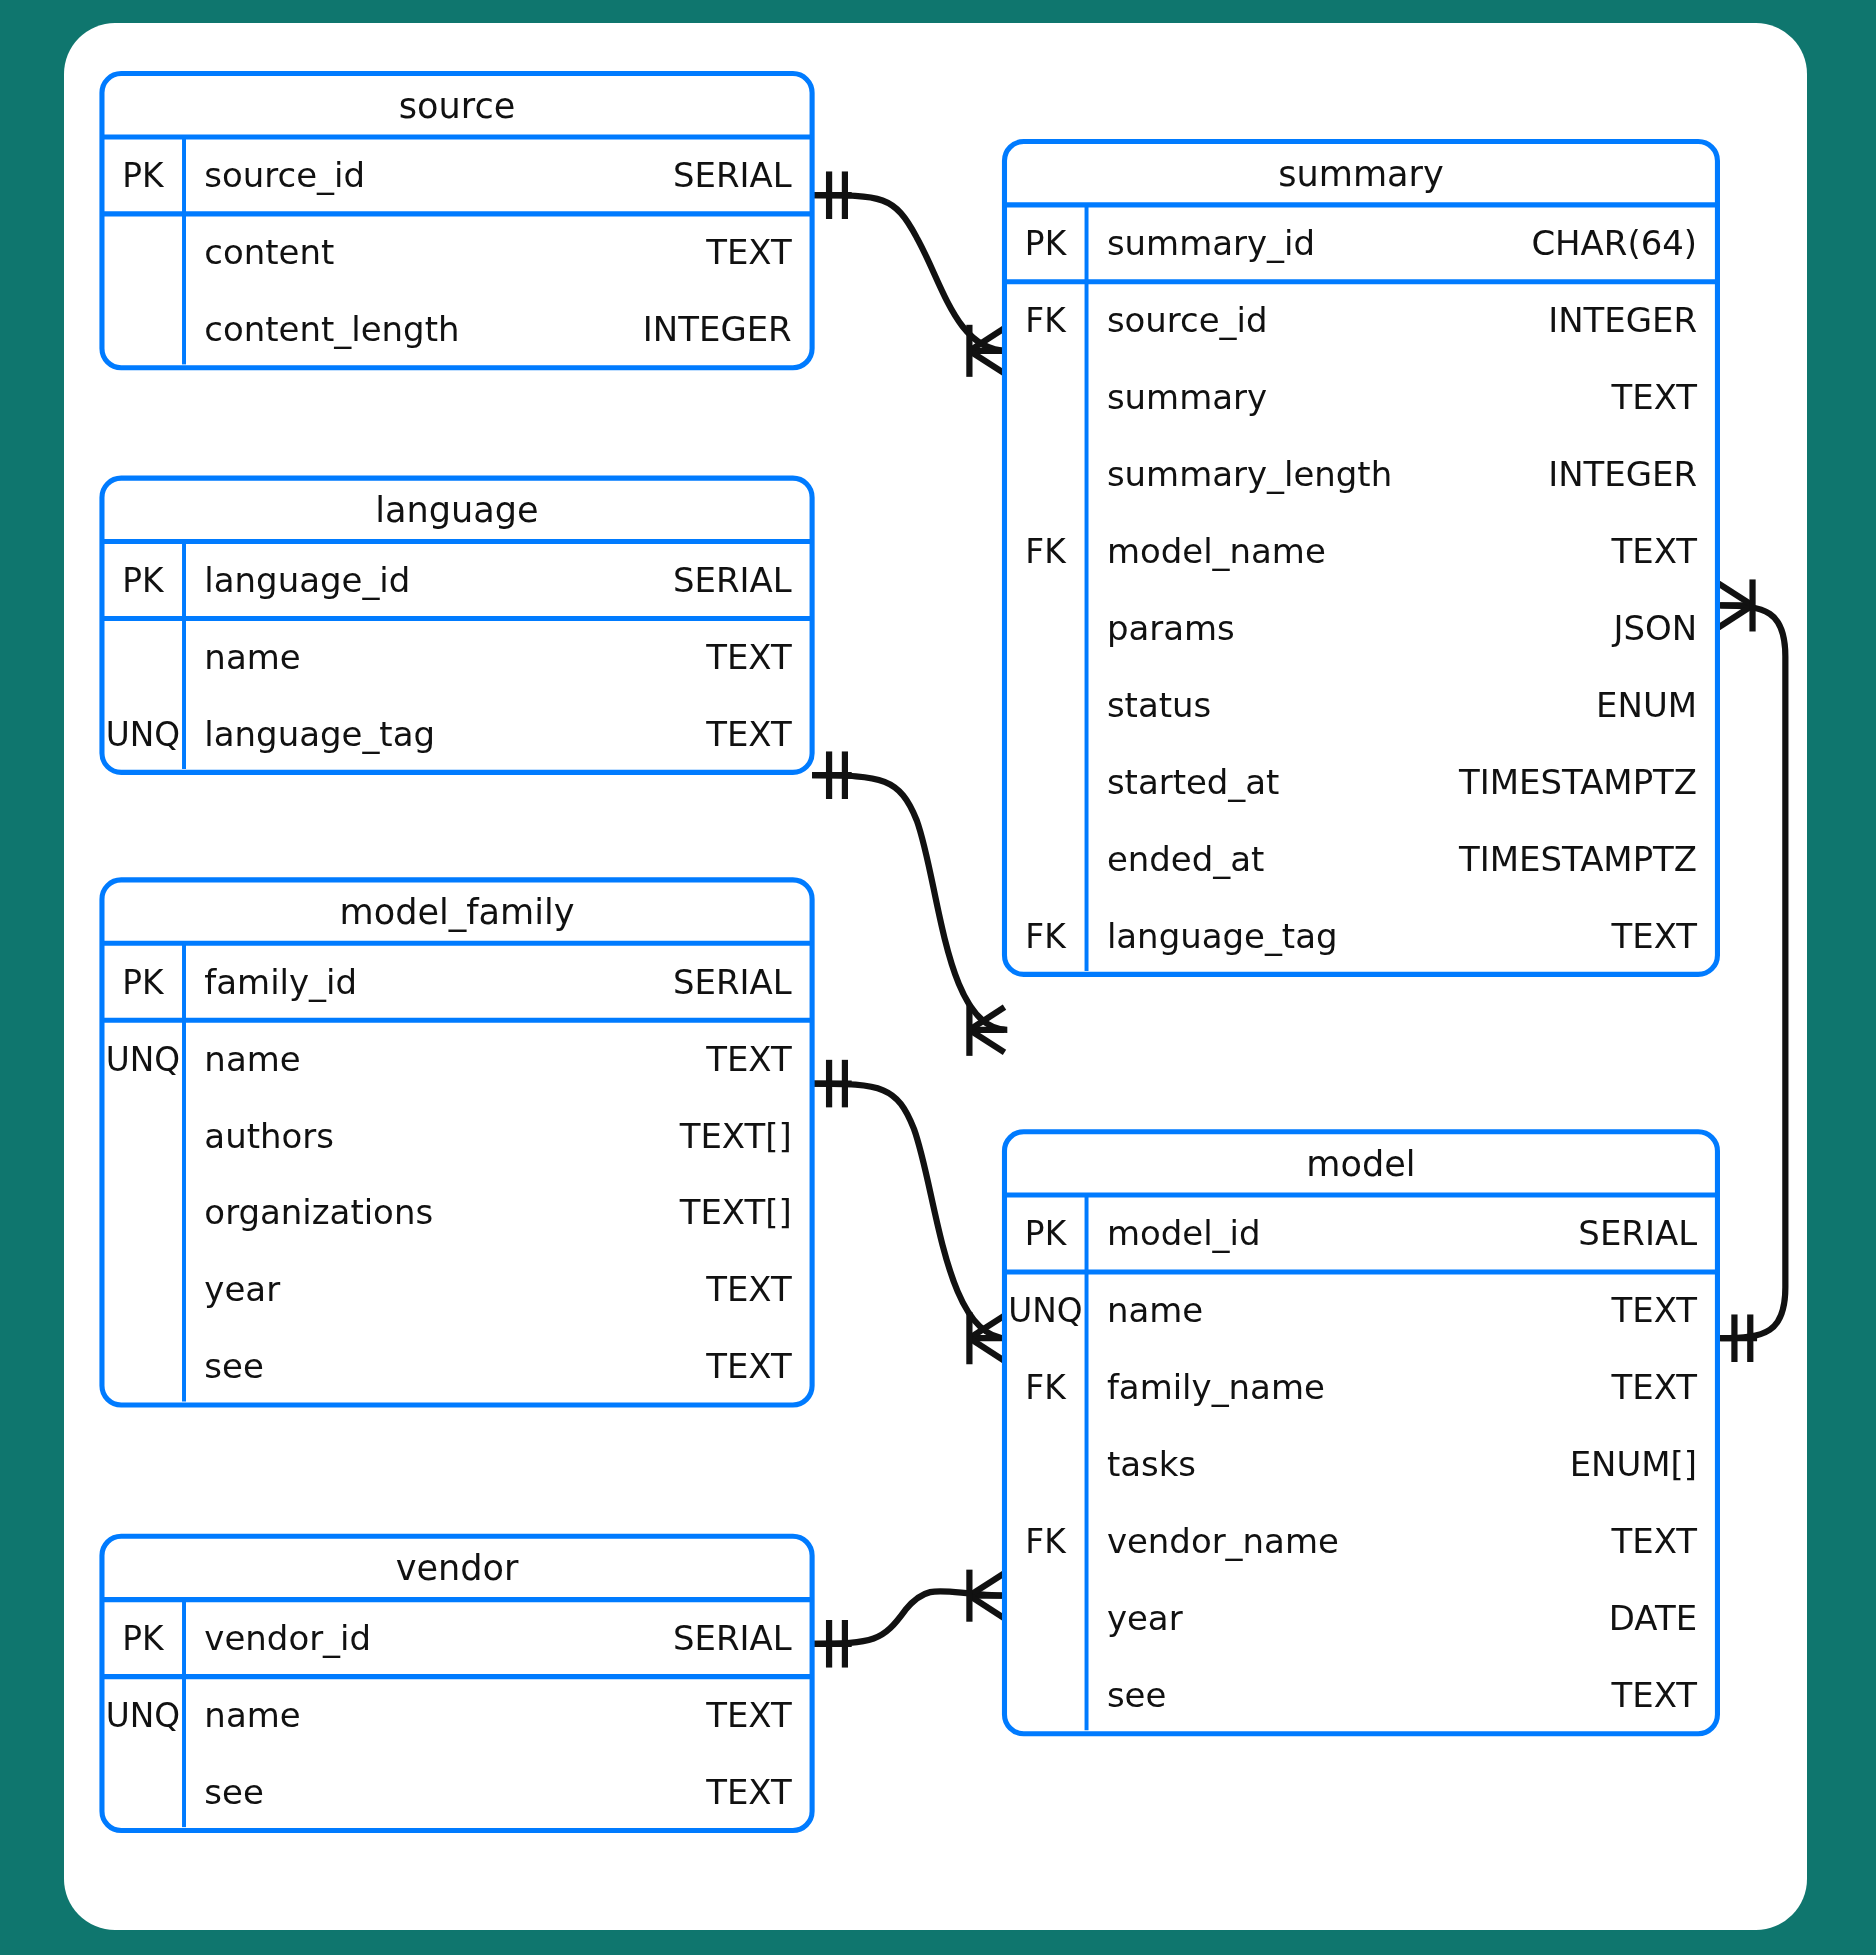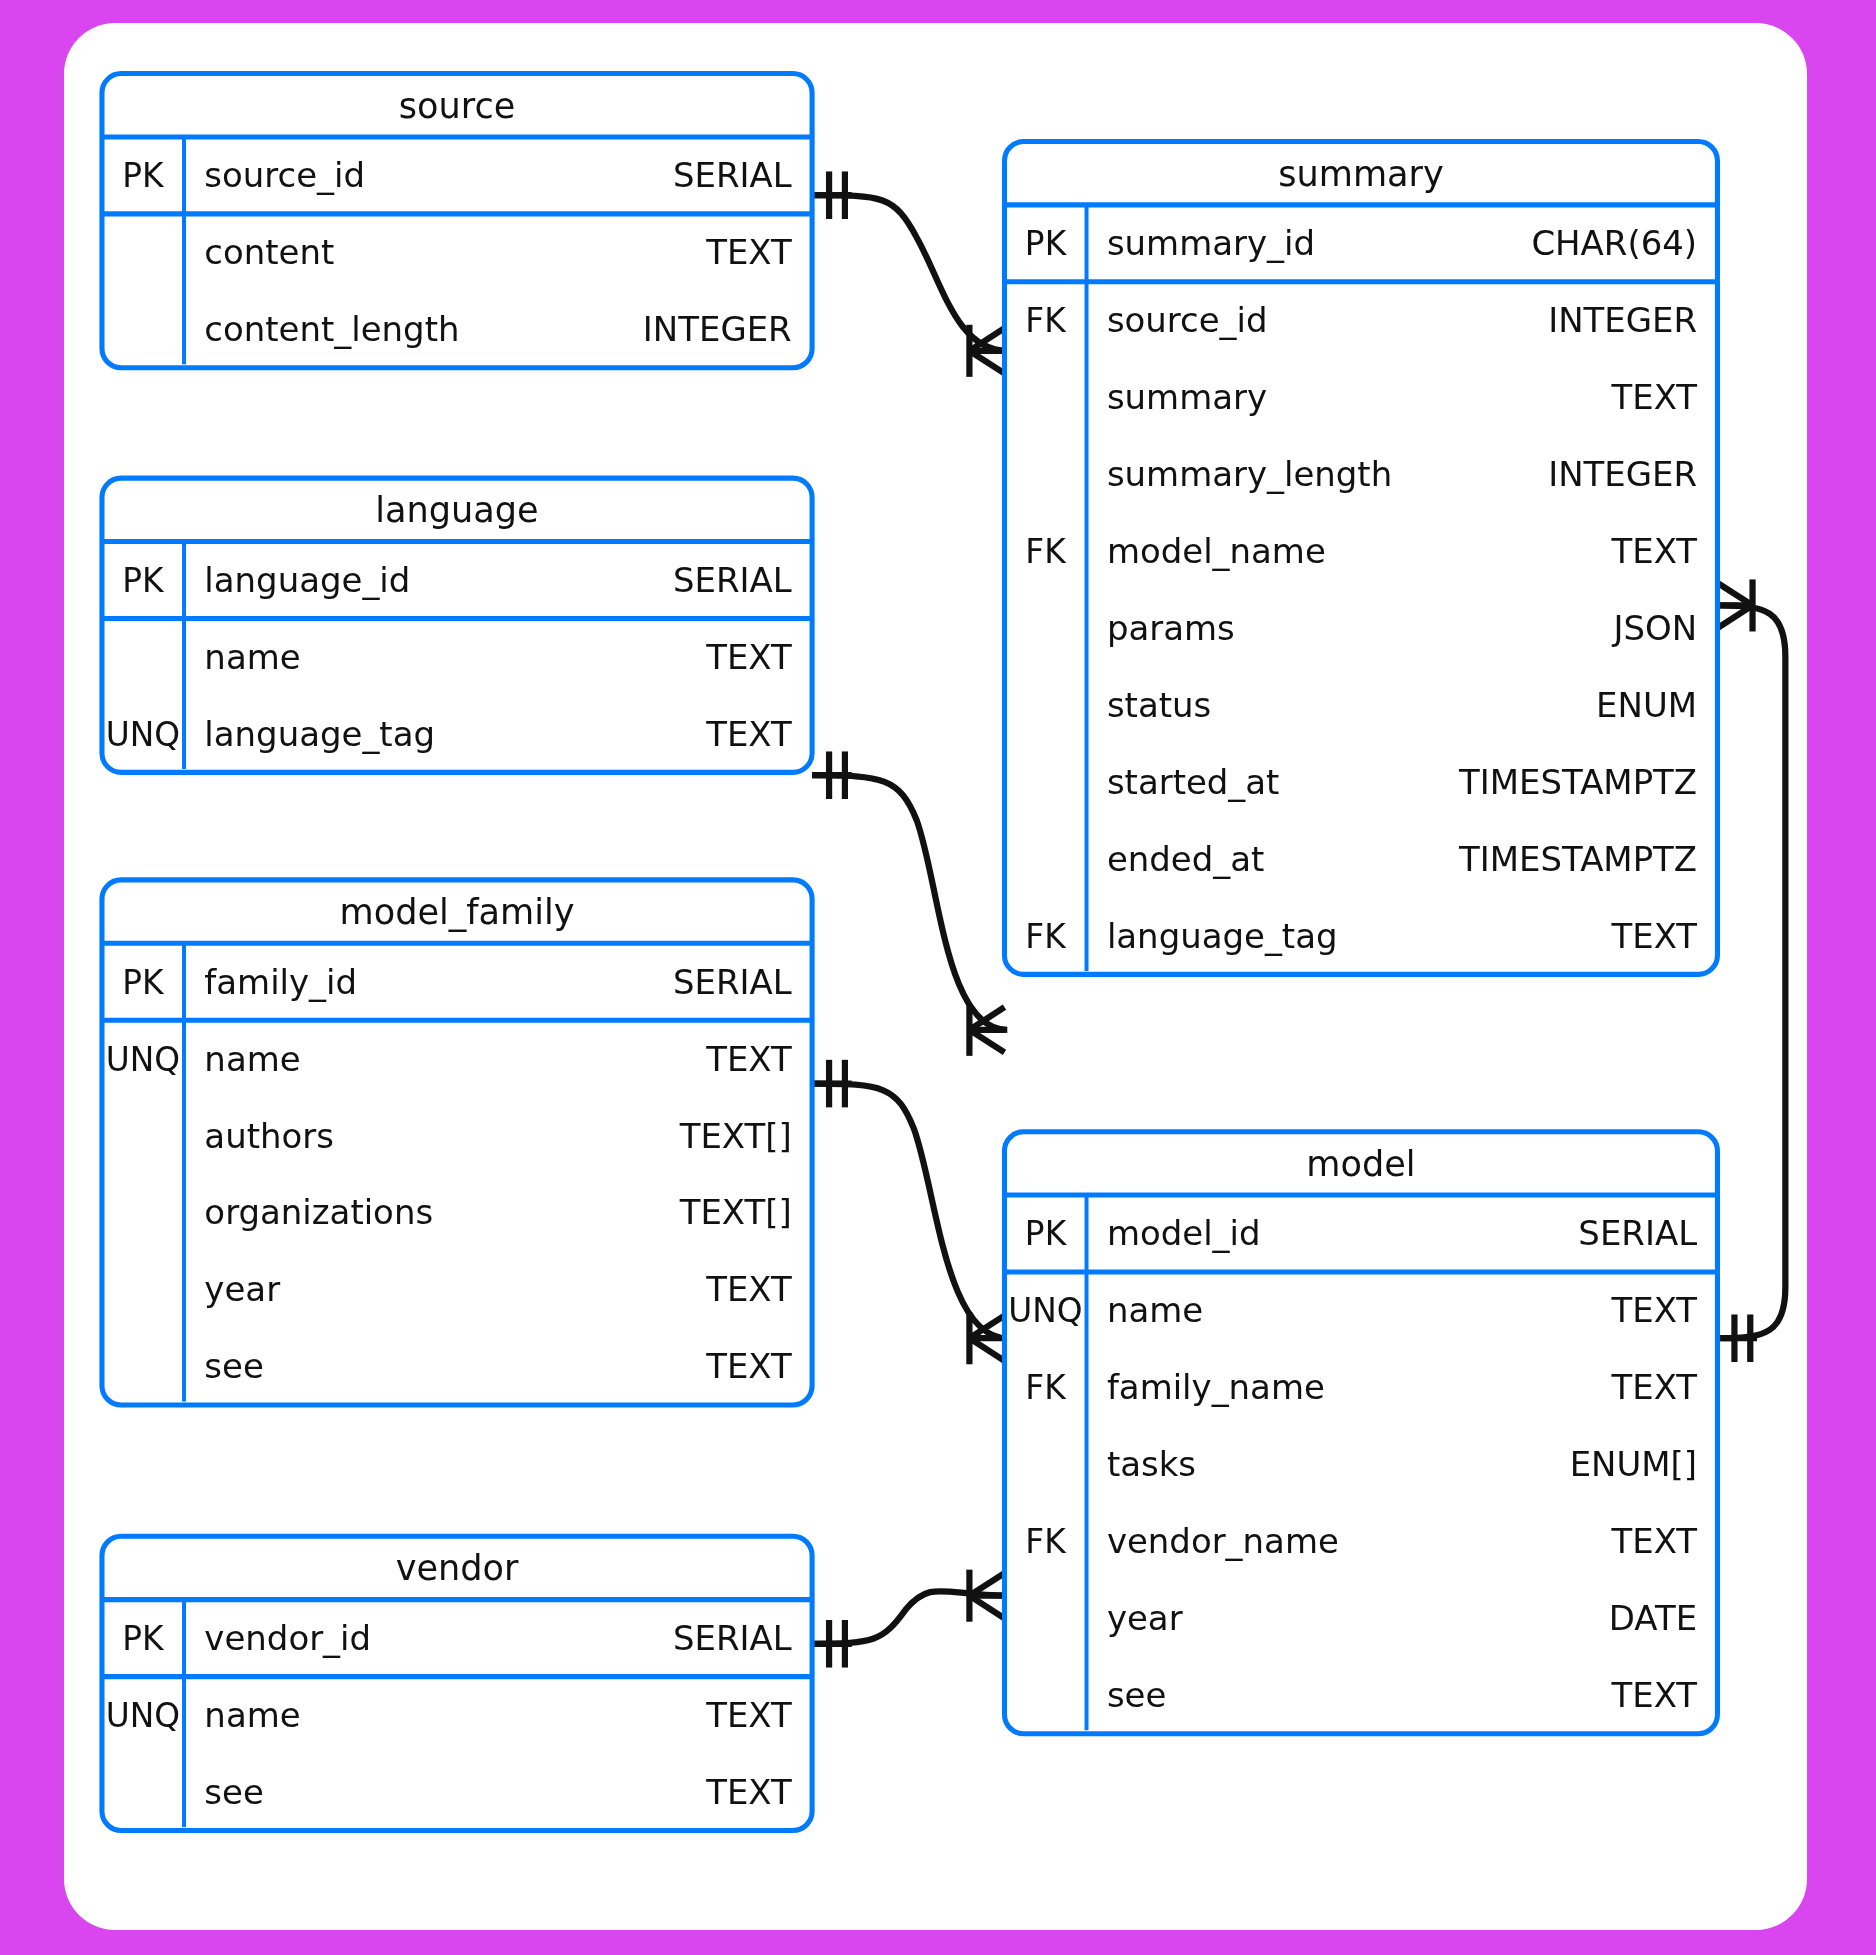--- a/index.html
+++ b/index.html
@@ -1,20 +1,20 @@
 <!DOCTYPE html>
 <html style="font-size:9px"><head>
 <meta charset="utf-8">
 <style>
   html,body{margin:0;padding:0;background:#ffffff;}
   body{font-family:"DejaVu Sans","Liberation Sans",sans-serif;}
   #root{
     position:relative;
     width:1876px;height:1955px;
-    background:#d946ef;
+    background:#0f766e;
     overflow:hidden;
   }
   #canvas{
     position:absolute;
     left:64px;top:22.6px;
     width:1743px;height:1907px;
     background:#ffffff;
     border-radius:51px;
   }
   #erd{

